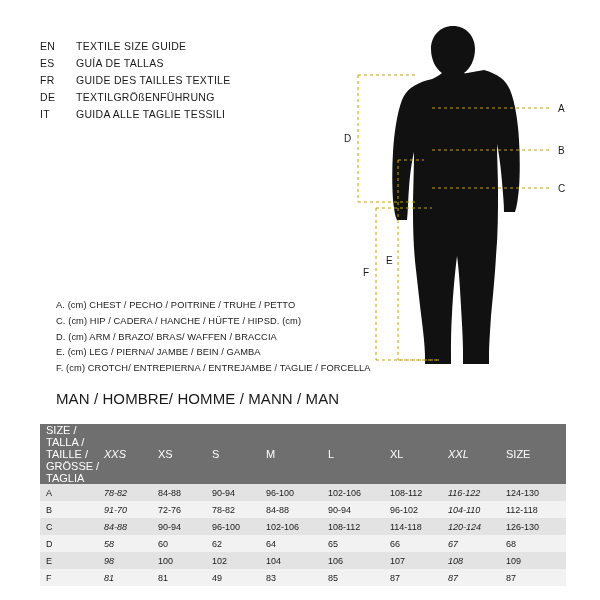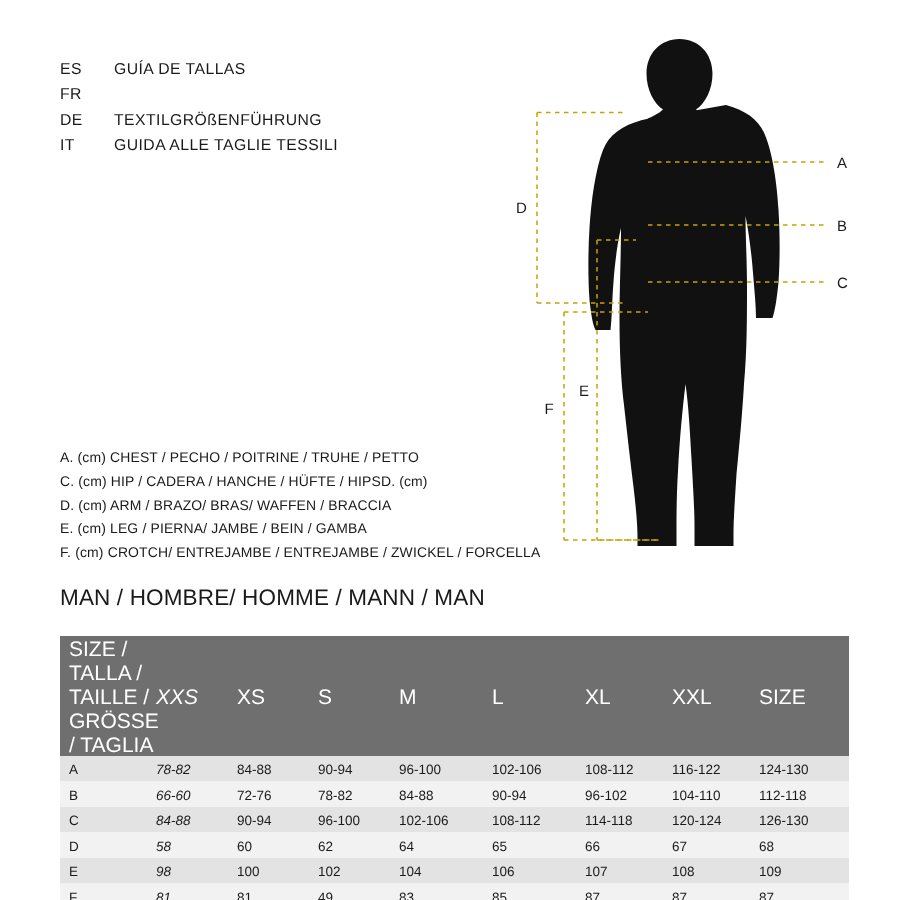--- a/index.html
+++ b/index.html
@@ -47,21 +47,21 @@
 
   
   .legend {
     position: absolute;
     left: 40px;
     top: 298px;
     font-size: 9.3px;
     line-height: 15.8px;
     letter-spacing: 0.1px;
   }
-  .legend div { white-space: nowrap; }
+  .legend div { white-space: nowrap; margin-left: 16px; }
   .legend .man-line {
     margin-top: 14px;
     font-size: 15px;
   }
 
   
   .table-wrap {
     position: absolute;
     left: 40px;
     top: 424px;
@@ -78,75 +78,80 @@
     padding: 0;
     font-weight: normal;
     font-size: 9px;
     height: 17px;
     vertical-align: middle;
   }
   thead th {
     background: #6f6f6f;
     color: #ffffff;
     height: 18px;
-    font-size: 14px;
+    font-size: 11px;
     margin-top: 36px;
   }
   tbody tr.odd { background: #e3e3e3; }
   tbody tr.even { background: #f2f2f2; }
   .c0 { width: 58px; padding-left: 6px; }
   .c1 { width: 54px; font-style: italic; }
   .c2 { width: 54px; }
   .c3 { width: 54px; }
   .c4 { width: 62px; }
   .c5 { width: 62px; }
   .c6 { width: 58px; }
-  .c7 { width: 58px; }
+  .c7 { width: 58px; font-style: italic; }
   .c8 { width: 60px; }
   tbody td.c0 { padding-left: 6px; }
 
   
   .figure {
     position: absolute;
     left: 320px;
     top: 20px;
     width: 270px;
     height: 380px;
   }
   .figure svg { display: block; }
 </style>
 </head>
 <body>
 
 <div class="page">
 
   <div class="lang-block">
     <div class="lang-row">
+      <span class="lang-code">EN</span>
+      <span class="lang-text">TEXTILE SIZE GUIDE</span>
+    </div>
+    <div class="lang-row">
       <span class="lang-code">ES</span>
       <span class="lang-text">GUÍA DE TALLAS</span>
     </div>
     <div class="lang-row">
       <span class="lang-code">FR</span>
+      <span class="lang-text">GUIDE DES TAILLES TEXTILE</span>
     </div>
     <div class="lang-row">
       <span class="lang-code">DE</span>
       <span class="lang-text">TEXTILGRÖßENFÜHRUNG</span>
     </div>
     <div class="lang-row">
       <span class="lang-code">IT</span>
       <span class="lang-text">GUIDA ALLE TAGLIE TESSILI</span>
     </div>
   </div>
 
   <div class="legend">
     <div>A. (cm) CHEST / PECHO / POITRINE / TRUHE / PETTO</div>
     <div>C. (cm) HIP / CADERA / HANCHE / HÜFTE / HIPSD. (cm)</div>
     <div>D. (cm) ARM / BRAZO/ BRAS/ WAFFEN / BRACCIA</div>
     <div>E. (cm) LEG / PIERNA/ JAMBE / BEIN / GAMBA</div>
-    <div>F. (cm) CROTCH/ ENTREJAMBE / ENTREJAMBE / ZWICKEL / FORCELLA</div>
+    <div>F. (cm) CROTCH/ ENTREPIERNA / ENTREJAMBE / TAGLIE / FORCELLA</div>
     <div class="man-line">MAN / HOMBRE/ HOMME / MANN / MAN</div>
   </div>
 
   <div class="figure">
     <svg width="270" height="380" viewBox="0 0 270 380">
 
       <g fill="#111111">
 
         <path d="M133 6 c-13 0 -22 10 -22 23 c0 11 5 20 11 24 c-3 3 -8 5 -14 8 l0 6 l50 0 l0 -6 c-6 -3 -11 -5 -14 -8 c6 -4 11 -13 11 -24 c0 -13 -9 -23 -22 -23 z"></path>
 
@@ -238,21 +243,21 @@
           <td class="c2">84-88</td>
           <td class="c3">90-94</td>
           <td class="c4">96-100</td>
           <td class="c5">102-106</td>
           <td class="c6">108-112</td>
           <td class="c7">116-122</td>
           <td class="c8">124-130</td>
         </tr>
         <tr class="even">
           <td class="c0">B</td>
-          <td class="c1">66-60</td>
+          <td class="c1">91-70</td>
           <td class="c2">72-76</td>
           <td class="c3">78-82</td>
           <td class="c4">84-88</td>
           <td class="c5">90-94</td>
           <td class="c6">96-102</td>
           <td class="c7">104-110</td>
           <td class="c8">112-118</td>
         </tr>
         <tr class="odd">
           <td class="c0">C</td>

